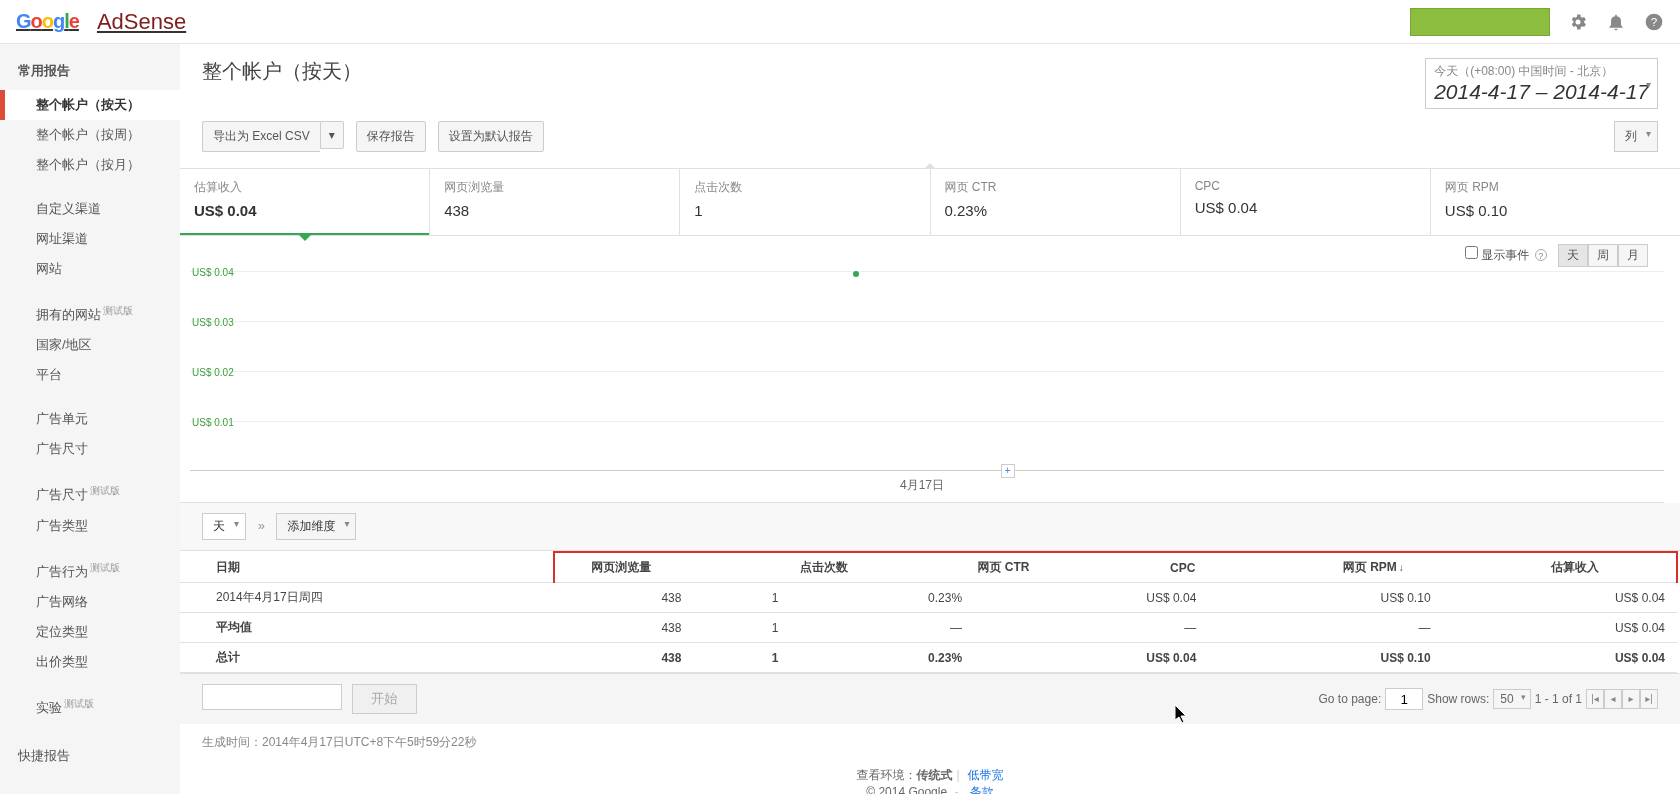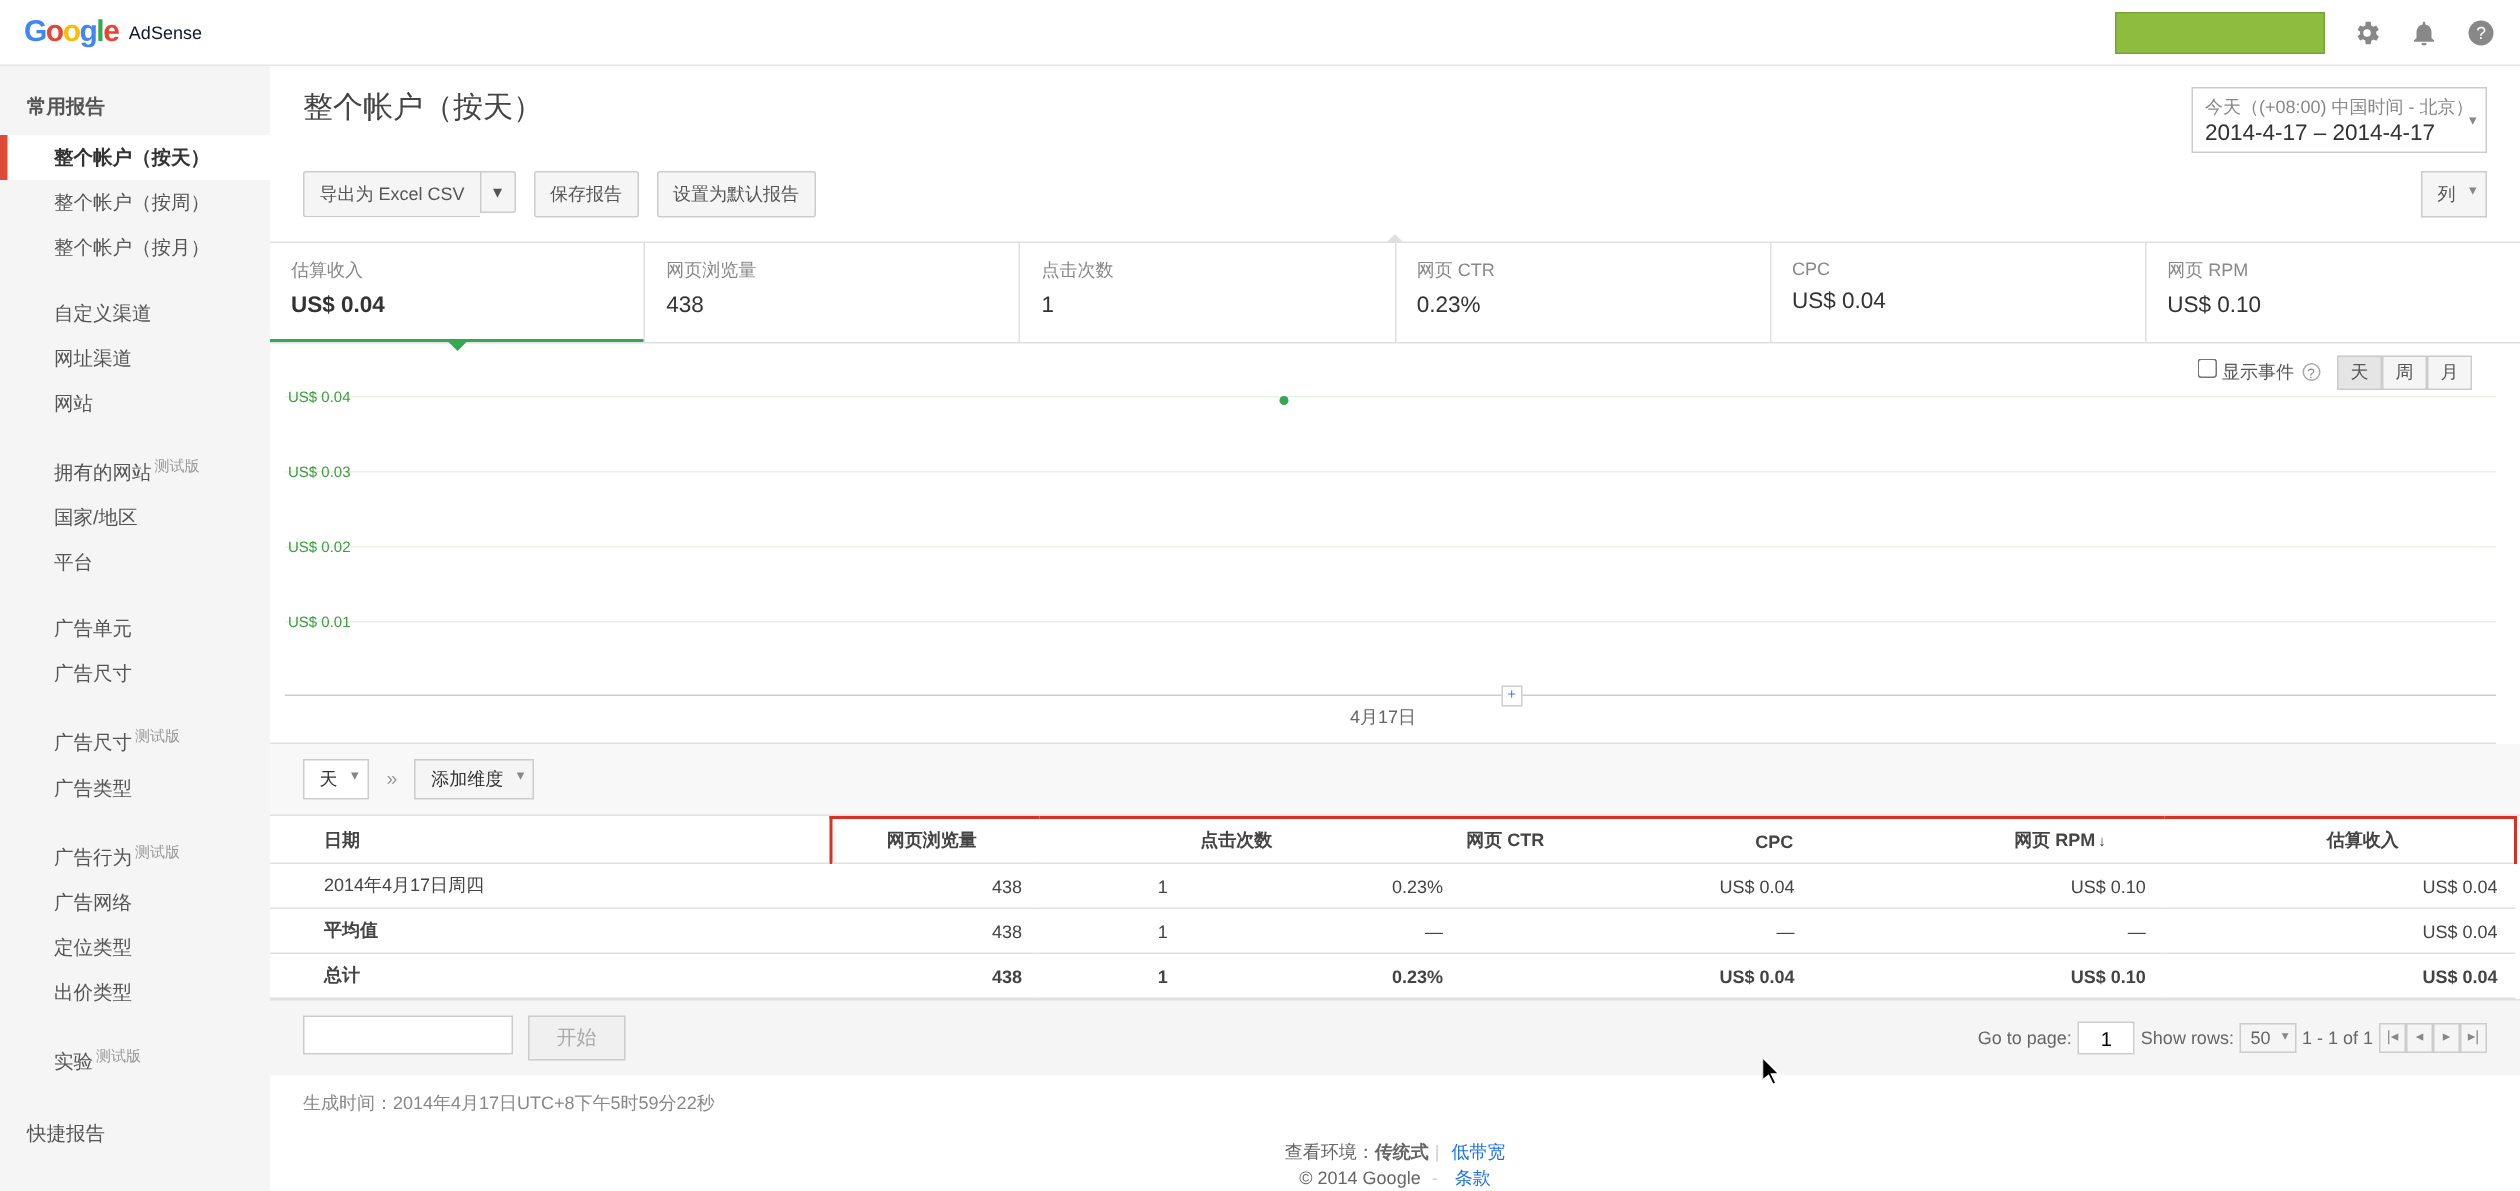--- a/index.html
+++ b/index.html
@@ -1,23 +1,23 @@
 <!DOCTYPE html>
 <html><head>
 <meta charset="utf-8">
 <style>
 * { margin:0; padding:0; box-sizing:border-box; font-family:Arial,"Microsoft YaHei",sans-serif; }
 body { background:#fff; color:#333; font-size:13px; width:1680px; }
 
 
 .header { height:44px; border-bottom:1px solid #e5e5e5; display:flex; align-items:center; padding:0 16px; }
-.logo { display:flex; align-items:center; gap:2px; margin-right:20px; }
+.logo { display:flex; align-items:center; gap:2px; margin-right:20px;text-decoration:underline; }
 .logo-google { font-size:20px; font-weight:bold; letter-spacing:-1px; }
 .g-blue{color:#4285f4}.g-red{color:#ea4335}.g-yellow{color:#fbbc05}.g-green{color:#34a853}
-.logo-adsense { color:#0f172a; font-size:12px; margin-left:5px; }
+.logo-adsense { color:#7f1d1d; font-size:22px; margin-left:16px; }
 .nav-tabs { display:flex; gap:24px; }
 .nav-tab { color:#666; cursor:pointer; padding:12px 0; position:relative; }
 .nav-tab.active { color:#1a73e8; }
 .nav-tab.active::after { content:""; position:absolute; left:0; right:0; bottom:0; height:3px; background:#1a73e8; }
 .header-right { margin-left:auto; display:flex; align-items:center; gap:18px; }
 .green-box { width:140px; height:28px; background:#8dbd3e; border:1px solid #7aa535; }
 .header-icon { width:20px; height:20px; color:#888; cursor:pointer; }
 
 
 .sidebar { width:180px; background:#f5f5f5; position:absolute; top:44px; bottom:0; left:0; padding-top:12px; }
@@ -28,21 +28,21 @@
 .sidebar-gap { height:14px; }
 .badge { font-size:10px; color:#999; vertical-align:super; margin-left:2px; }
 .sidebar-link { padding:10px 18px; color:#555; font-size:13px; cursor:pointer; }
 
 
 .main { margin-left:180px; padding:0; }
 .title-row { display:flex; align-items:flex-start; padding:14px 22px 8px; }
 .page-title { font-size:20px; color:#444; flex:1; }
 .date-picker { border:1px solid #ccc; padding:4px 8px 4px 8px; font-size:12px; position:relative; cursor:pointer; }
 .date-picker .dp-top { color:#888; }
-.date-picker .dp-range { font-size:15px; color:#333; }
+.date-picker .dp-range { font-size:21px; color:#333;font-style:italic; }
 .date-picker::after { content:"▾"; position:absolute; right:6px; top:50%; transform:translateY(-50%); color:#888; font-size:10px; }
 
 .toolbar-row { display:flex; align-items:flex-start; padding:4px 22px 16px; gap:0; }
 .btn { border:1px solid #ccc; background:#f5f5f5; padding:6px 10px; font-size:12px; cursor:pointer; color:#555; }
 .btn-seg-left { border-right:none; border-radius:2px 0 0 2px; }
 .btn-seg-right { border-radius:0 2px 2px 0; padding:6px 8px; }
 .btn + .btn.standalone { margin-left:12px; border-radius:2px; }
 .col-right { margin-left:auto; display:flex; gap:8px; }
 
 

